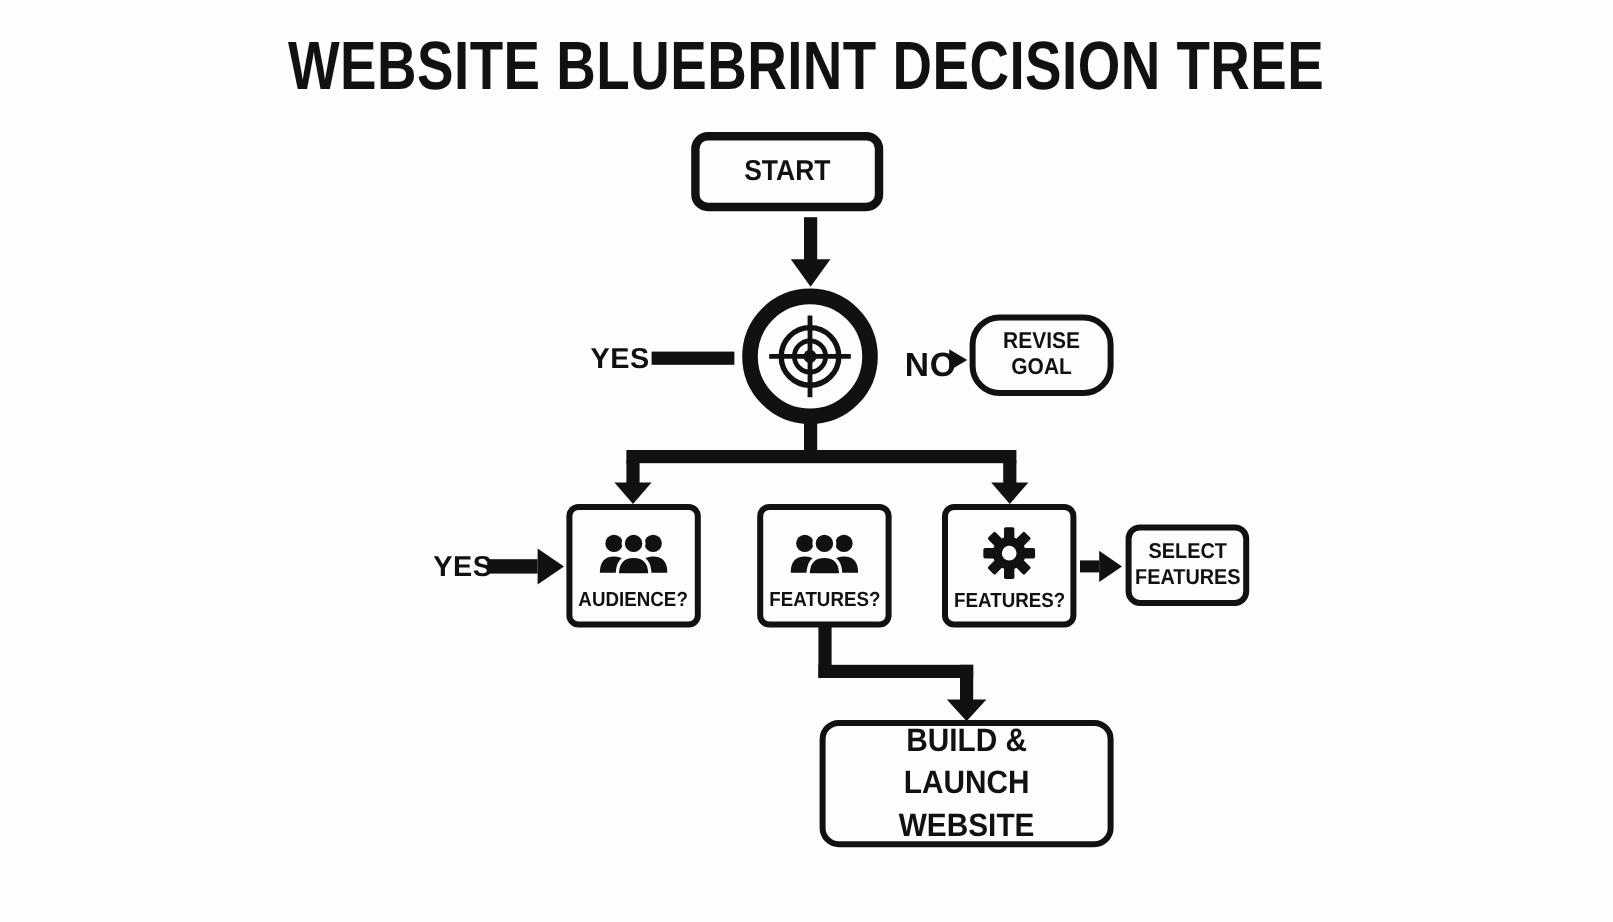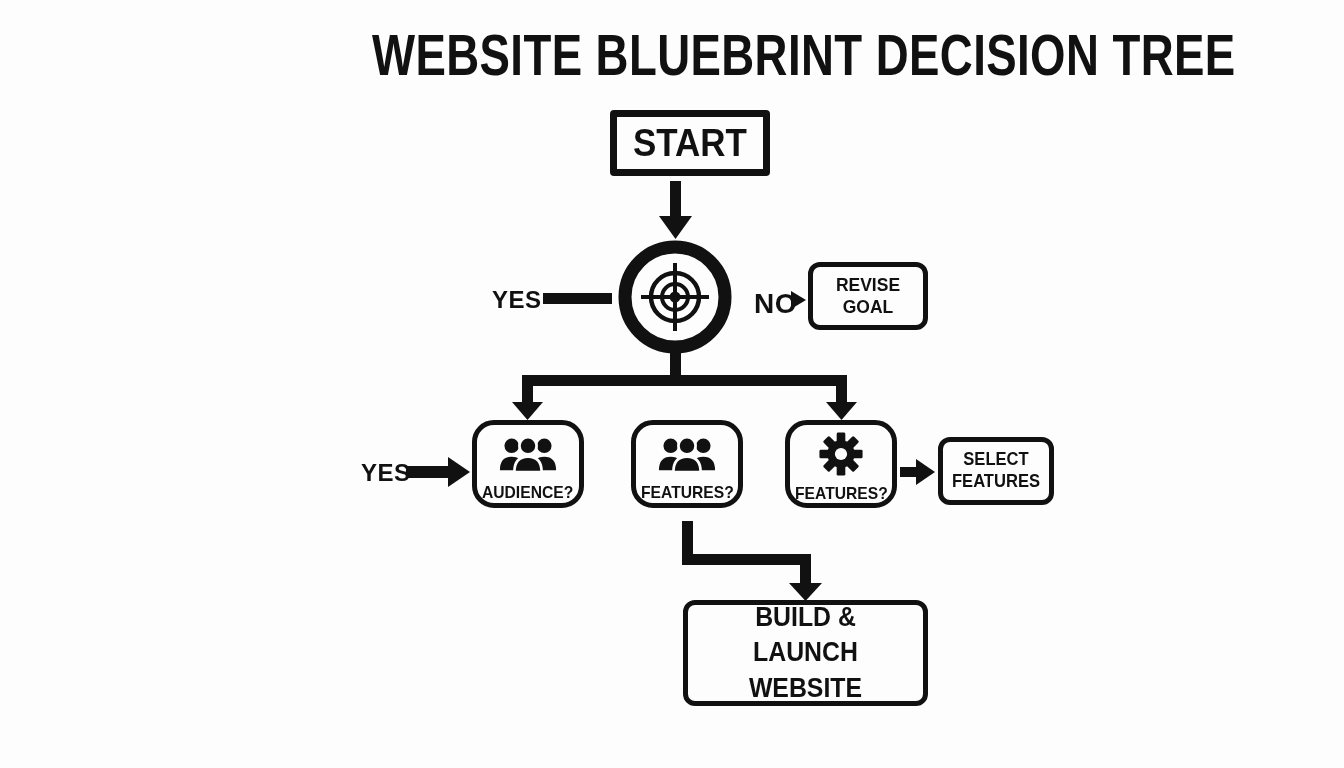--- a/index.html
+++ b/index.html
@@ -7,51 +7,51 @@
     width: 1344px; height: 768px;
     background: #fdfdfd;
     font-family: "Liberation Sans", sans-serif;
     color: #111;
     overflow: hidden;
   }
   .canvas { position: relative; width: 1344px; height: 768px; }
 
   .connectors { position: absolute; left: 0; top: 0; pointer-events: none; }
 
-  .title { position: absolute; top: 22px; left: 0; width: 100%; text-align: right; }
+  .title { position: absolute; top: 22px; left: 0; width: 100%; text-align: center; }
   .title-inner {
     display: inline-block;
     font-size: 57px; font-weight: bold; white-space: nowrap;
     letter-spacing: 0.5px;
     transform: scaleX(0.8); transform-origin: center;
   }
 
   .node {
     position: absolute; box-sizing: border-box;
     border: 5px solid #111; border-radius: 12px;
     background: #fdfdfd;
     display: flex; flex-direction: column;
     align-items: center; justify-content: center;
     text-align: center; font-weight: bold;
   }
   .node .label { display: inline-block; transform: scaleX(0.92); transform-origin: center; }
 
-  .start { left: 610px; top: 110px; width: 160px; height: 66px; border-width: 7px; border-radius: 4px; font-size: 38px; }
+  .start { left: 576px; top: 110px; width: 160px; height: 66px; border-width: 7px; border-radius: 14px; font-size: 24px; }
   .target-wrap { position: absolute; left: 618px; top: 240px; width: 114px; height: 114px; }
 
-  .revise { left: 808px; top: 262px; width: 120px; height: 68px; font-size: 19px; line-height: 1.15; padding: 4px; }
-  .select { left: 938px; top: 437px; width: 116px; height: 68px; font-size: 18px; line-height: 1.2; padding: 4px; }
+  .revise { left: 808px; top: 262px; width: 120px; height: 68px; font-size: 19px; line-height: 1.15; padding: 4px; border-radius: 25px; }
+  .select { left: 938px; top: 437px; width: 103px; height: 68px; font-size: 18px; line-height: 1.2; padding: 4px; }
 
-  .decision { width: 112px; height: 88px; border-radius: 22px; font-size: 17px; gap: 7px; padding-top: 6px; }
+  .decision { width: 112px; height: 103px; border-radius: 10px; font-size: 17px; gap: 7px; padding-top: 6px; }
   .decision .icon { line-height: 0; }
   .d1 { left: 472px; top: 420px; }
   .d2 { left: 631px; top: 420px; }
   .d3 { left: 785px; top: 420px; }
 
-  .build { left: 683px; top: 600px; width: 245px; height: 106px; font-size: 27px; line-height: 1.3; padding: 6px 14px; }
+  .build { left: 683px; top: 600px; width: 245px; height: 106px; font-size: 27px; line-height: 1.3; padding: 6px 14px; border-radius: 16px; }
 
   .edge-label {
     position: absolute; font-weight: bold; 
     letter-spacing: 0.5px;
   }
   .lbl-yes-goal { left: 492px; top: 286px; width: 48px; font-size: 24px; }
   .lbl-no-goal { left: 754px; top: 288px; width: 38px; font-size: 28px; }
   .lbl-yes-audience { left: 361px; top: 459px; width: 48px; font-size: 24px; }
 </style>
 </head>

